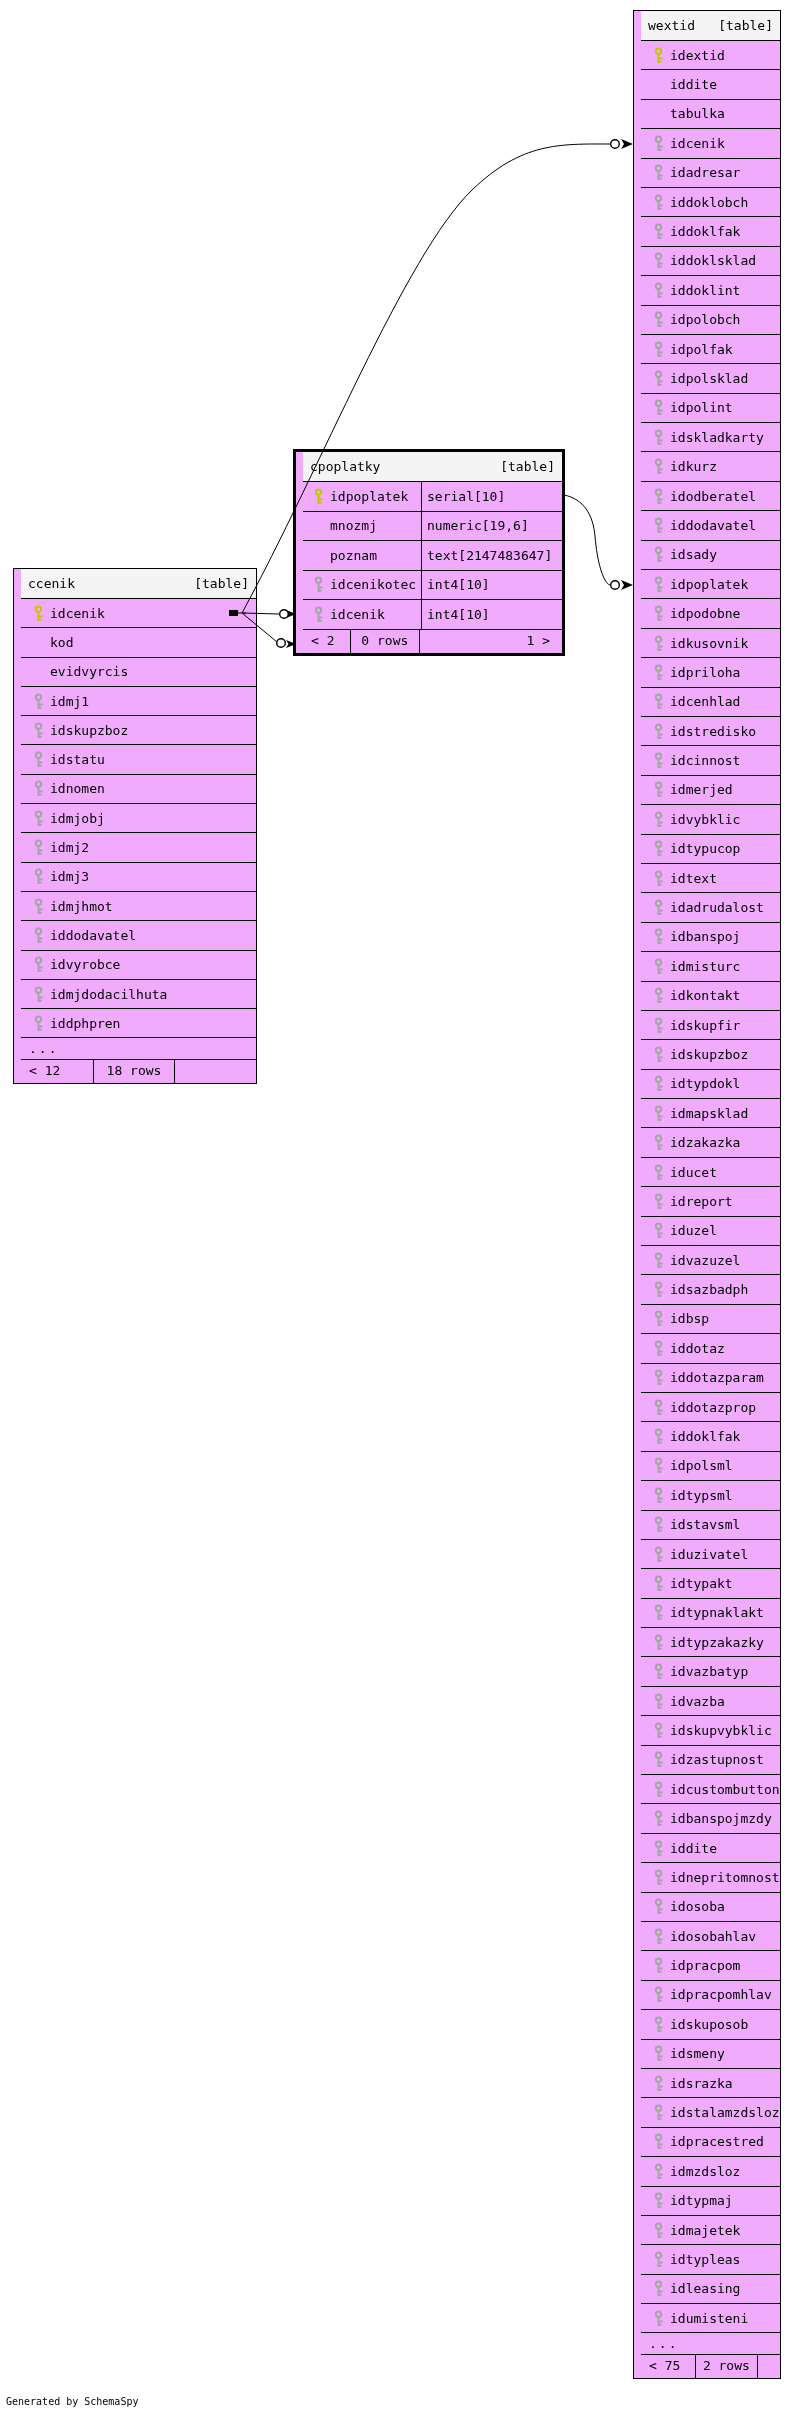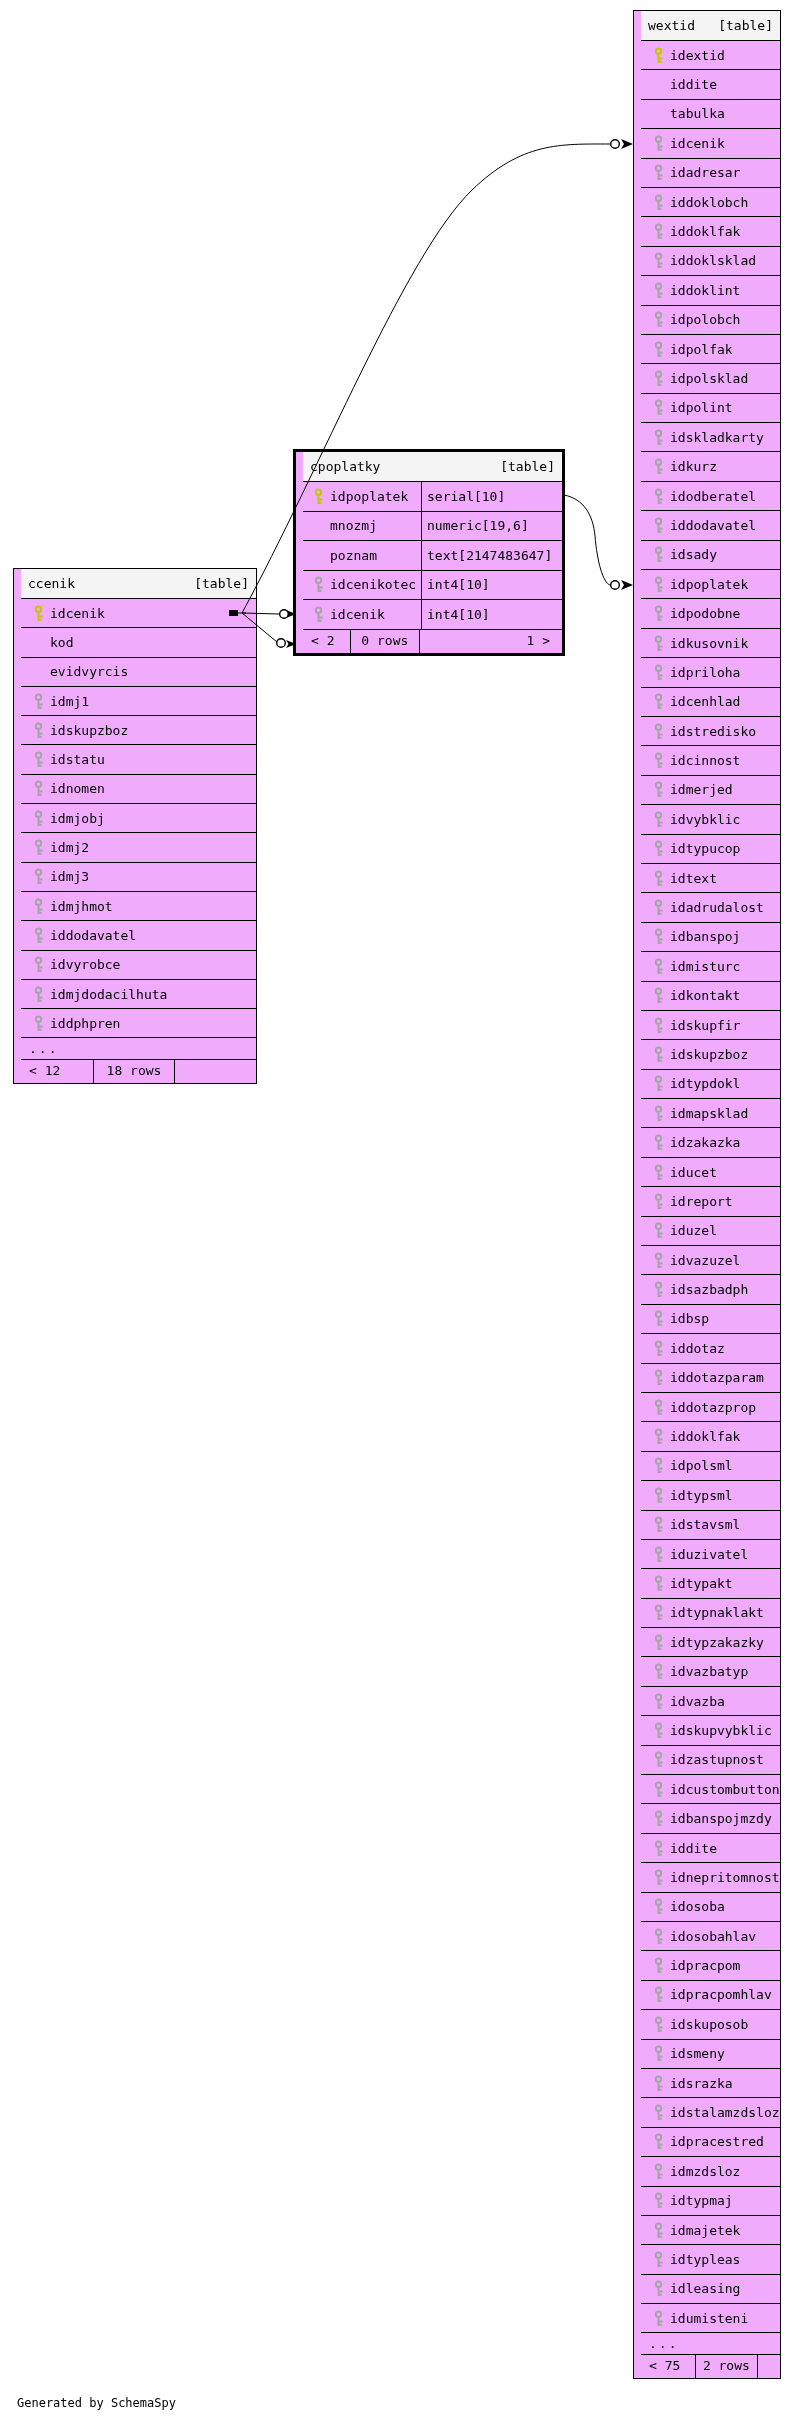--- a/index.html
+++ b/index.html
@@ -27,21 +27,21 @@
   .tbl-footer{display:flex;height:23px;line-height:22px;}
   .fcell{box-sizing:border-box;border-right:1px solid #000;overflow:hidden;white-space:nowrap;}
   .fcell:last-child{border-right:none;}
   .fcell.l{text-align:left;padding-left:8px;}
   .fcell.c{text-align:center;}
   .fcell.r{text-align:right;padding-right:12px;}
   #wires{position:absolute;left:0;top:0;z-index:20;pointer-events:none;}
   #wires .rel{fill:none;stroke:#000;stroke-width:1;}
   #wires .dot{fill:#fff;stroke:#000;stroke-width:1.4;}
   #wires .arr,#wires .src{fill:#000;stroke:none;}
-  .credit{position:absolute;left:17px;top:2396px;font-size:12px;}
+  .credit{position:absolute;left:6px;top:2396px;font-size:10px;}
 </style>
 </head>
 <body>
 
 <div id="canvas">
 
   <svg id="wires" width="796" height="2431" viewBox="0 0 796 2431">
     <g>
       <path class="rel" d="M242,613 C320,470 405,255 472,190 C522,142 560,144 610,144"></path>
       <circle class="dot" cx="615" cy="144" r="4.3"></circle>

